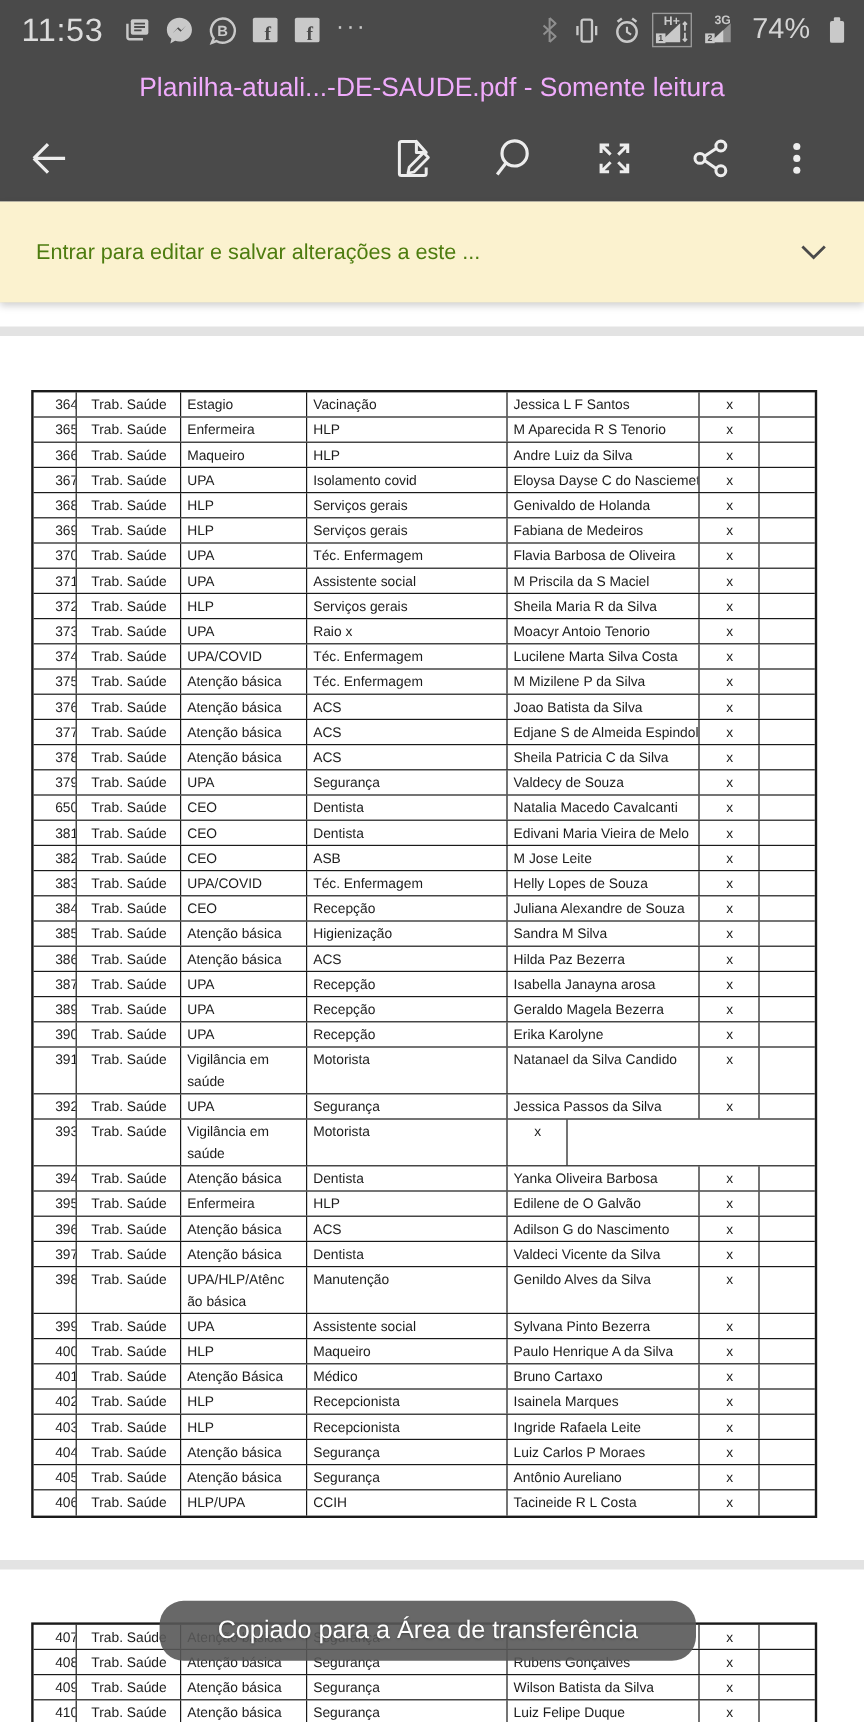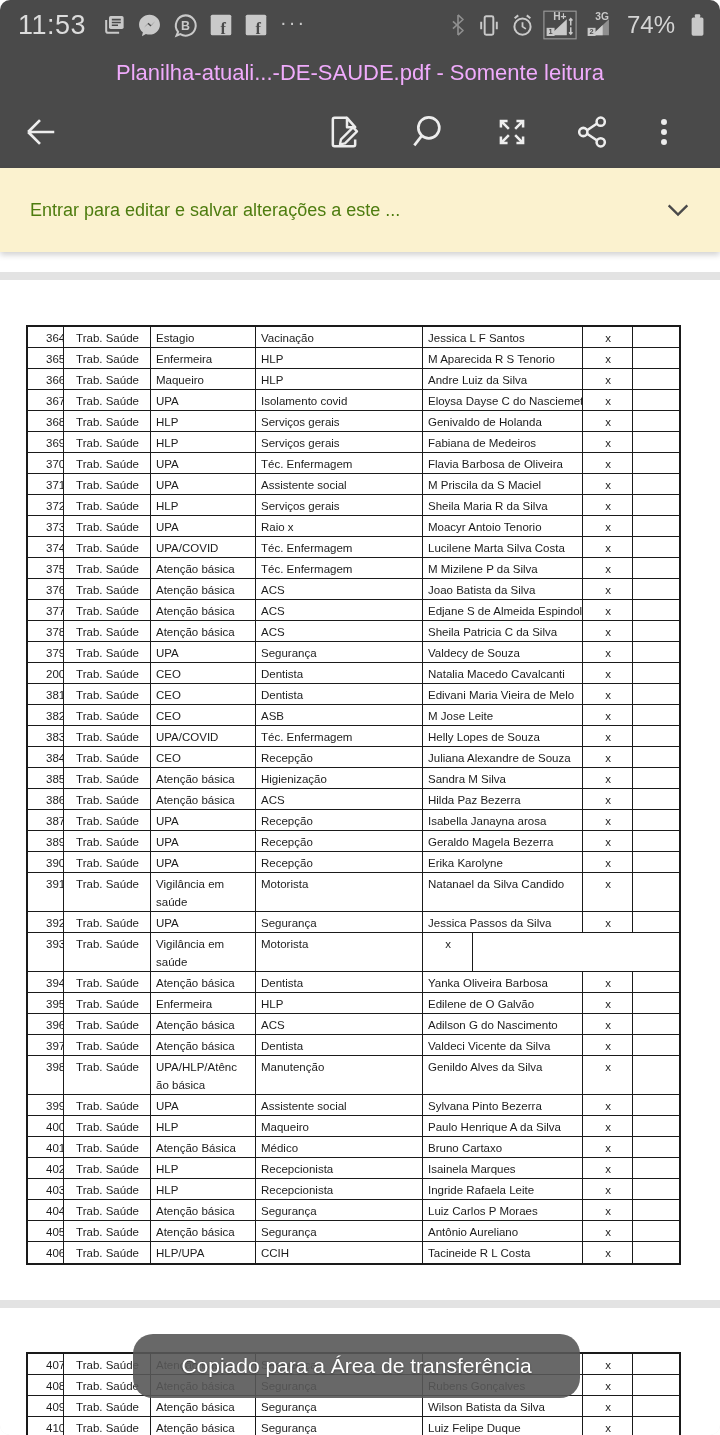--- a/index.html
+++ b/index.html
@@ -1,18 +1,18 @@
 <!DOCTYPE html>
 <html><head>
 <meta charset="utf-8">
 <style>
   * { margin:0; padding:0; box-sizing:border-box; }
   html,body { width:720px; background:#fff; }
   body { font-family:"Liberation Sans", sans-serif; }
-  #root { position:relative; width:720px; height:1435px; overflow:hidden; background:#efefef;border-radius:10px; }
+  #root { position:relative; width:720px; height:1435px; overflow:hidden; background:#efefef; }
 
   
   .header { position:absolute; top:0; left:0; width:720px; height:168px; background:#4a4a4a; }
   .status-row { position:absolute; top:0; left:0; width:720px; height:50px; display:flex; align-items:center; }
   .time { color:#dcdcdc; font-size:27px; margin-left:18px; letter-spacing:.5px; }
   .notif-icons { display:flex; align-items:center; gap:9px; margin-left:14px; }
   .more-ind { color:#c9c9c9; font-size:20px; letter-spacing:2px; margin-left:2px; margin-top:-6px; }
   .right-status { display:flex; align-items:center; gap:7px; margin-left:auto; margin-right:10px; }
   .pct { color:#d4d4d4; font-size:24px; margin:0 2px; }
 
@@ -41,21 +41,21 @@
            white-space:nowrap; overflow:hidden; }
   .c0 { width:36px; text-align:center; padding-left:18px; }
   .c1 { width:87px; text-align:center; }
   .c2 { width:105px; white-space:normal; }
   .c3 { width:167px; }
   .c4 { width:160px; }
   .c5 { width:50px; text-align:center; }
   .c6 { flex:1; border-right:none; }
 
   
-  .toast { position:absolute; left:133px; top:1334px; width:447px; height:64px; border-radius:20px;
+  .toast { position:absolute; left:133px; top:1334px; width:447px; height:50px; border-radius:20px;
            background:rgba(88,88,88,0.90); display:flex; align-items:center; justify-content:center; z-index:10;text-align:center; }
   .toast-text { color:#fefefe; font-size:21px; white-space:nowrap; text-shadow:0 1px 2px rgba(0,0,0,.35); }
 
   svg { display:block; }
 </style>
 </head>
 <body>
 
 <div id="root">
 
@@ -350,21 +350,21 @@
         <div class="trow">
           <div class="tcell c0">379</div>
           <div class="tcell c1">Trab. Saúde</div>
           <div class="tcell c2">UPA</div>
           <div class="tcell c3">Segurança</div>
           <div class="tcell c4">Valdecy de Souza</div>
           <div class="tcell c5">x</div>
           <div class="tcell c6"></div>
         </div>
         <div class="trow">
-          <div class="tcell c0">200</div>
+          <div class="tcell c0">650</div>
           <div class="tcell c1">Trab. Saúde</div>
           <div class="tcell c2">CEO</div>
           <div class="tcell c3">Dentista</div>
           <div class="tcell c4">Natalia Macedo Cavalcanti</div>
           <div class="tcell c5">x</div>
           <div class="tcell c6"></div>
         </div>
         <div class="trow">
           <div class="tcell c0">381</div>
           <div class="tcell c1">Trab. Saúde</div>

